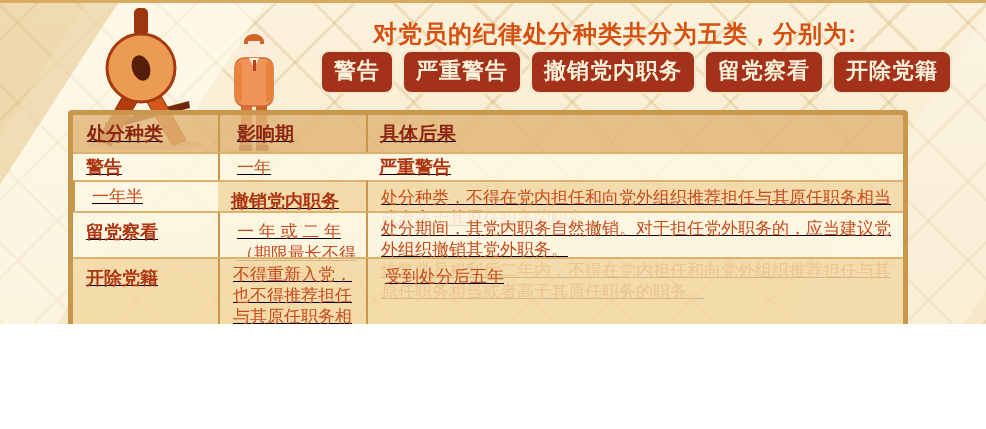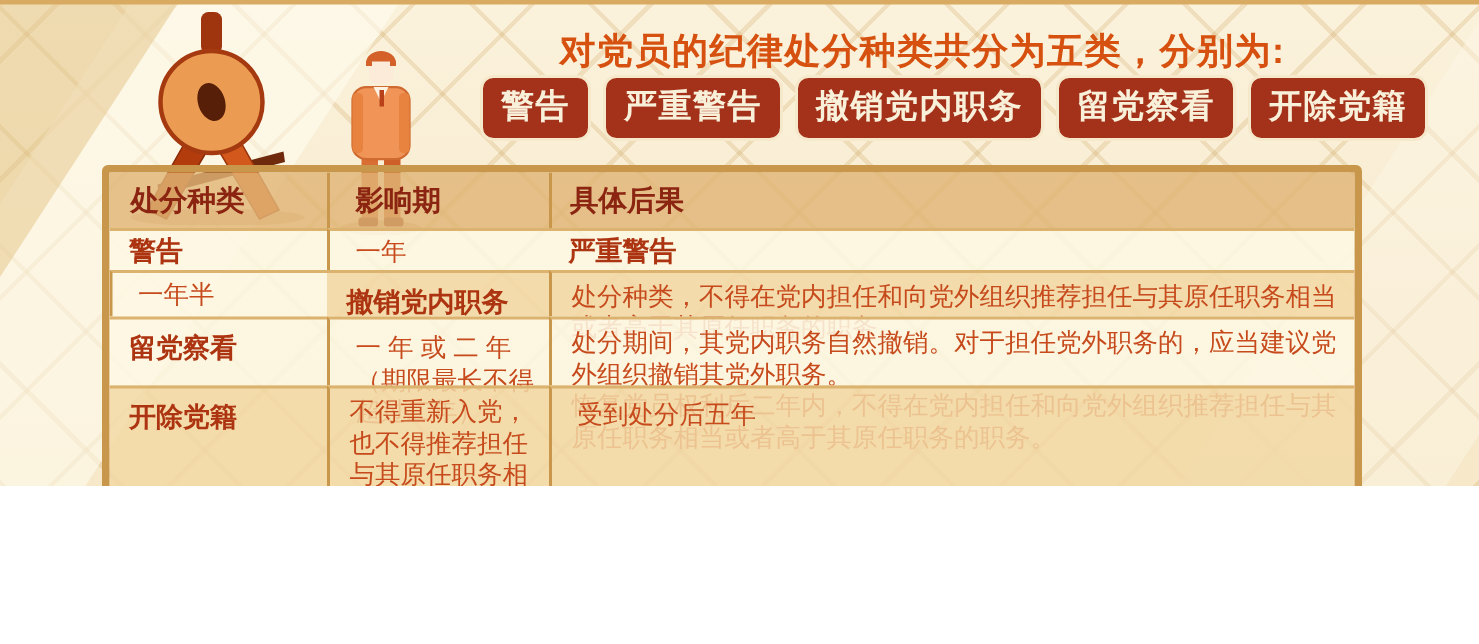--- a/index.html
+++ b/index.html
@@ -35,20 +35,21 @@
     white-space:nowrap;letter-spacing:1px;
   }
   
   .tbl{
     position:absolute;left:68px;top:110px;z-index:2;
     width:830px;height:290px;
     border:5px solid #c9974c;border-radius:4px;overflow:hidden;
     display:grid;
     grid-template-columns:145px 148px 1fr;
     grid-template-rows:37px 28px 31px 46px 94px 1fr;
+    text-decoration:underline;
   }
   .cell{box-sizing:border-box;font-size:17px;color:#c64a1c;}
   .hd{background:rgba(224,181,118,0.82);color:#8b2511;font-weight:bold;font-size:19px;display:flex;align-items:center;}
   .hd.c1{padding-left:14px;}
   .bg-light{background:rgba(253,247,227,0.88);}
   .bg-tan{background:rgba(242,216,164,0.85);}
   .vline{border-left:2px solid #c9974c;}
   .hline{border-top:2px solid #dbb26e;}
   .col1{font-weight:bold;color:#ad3410;font-size:18px;padding-left:13px;}
   .col2{padding-left:17px;}

